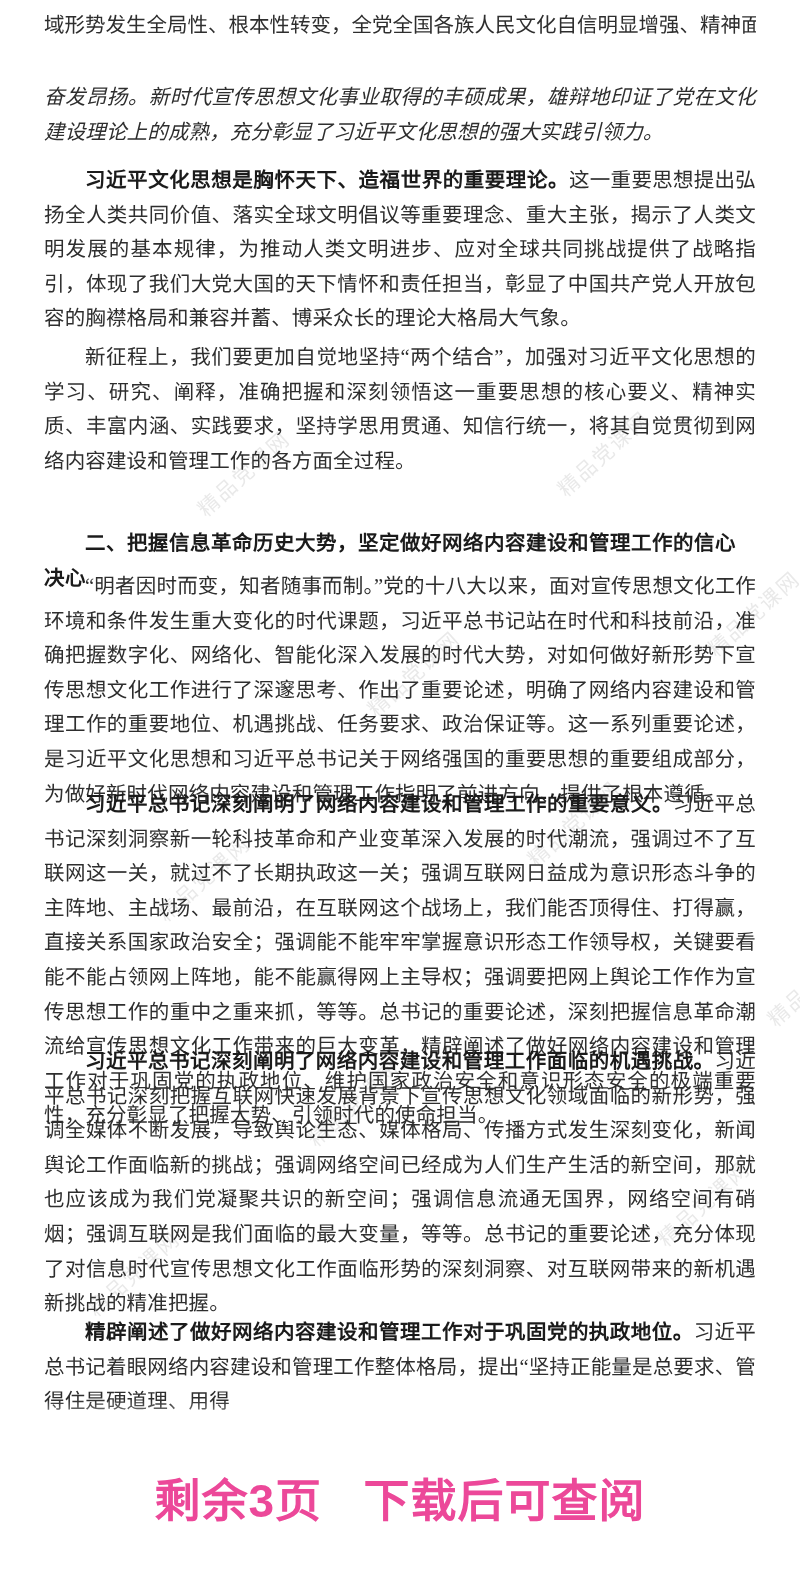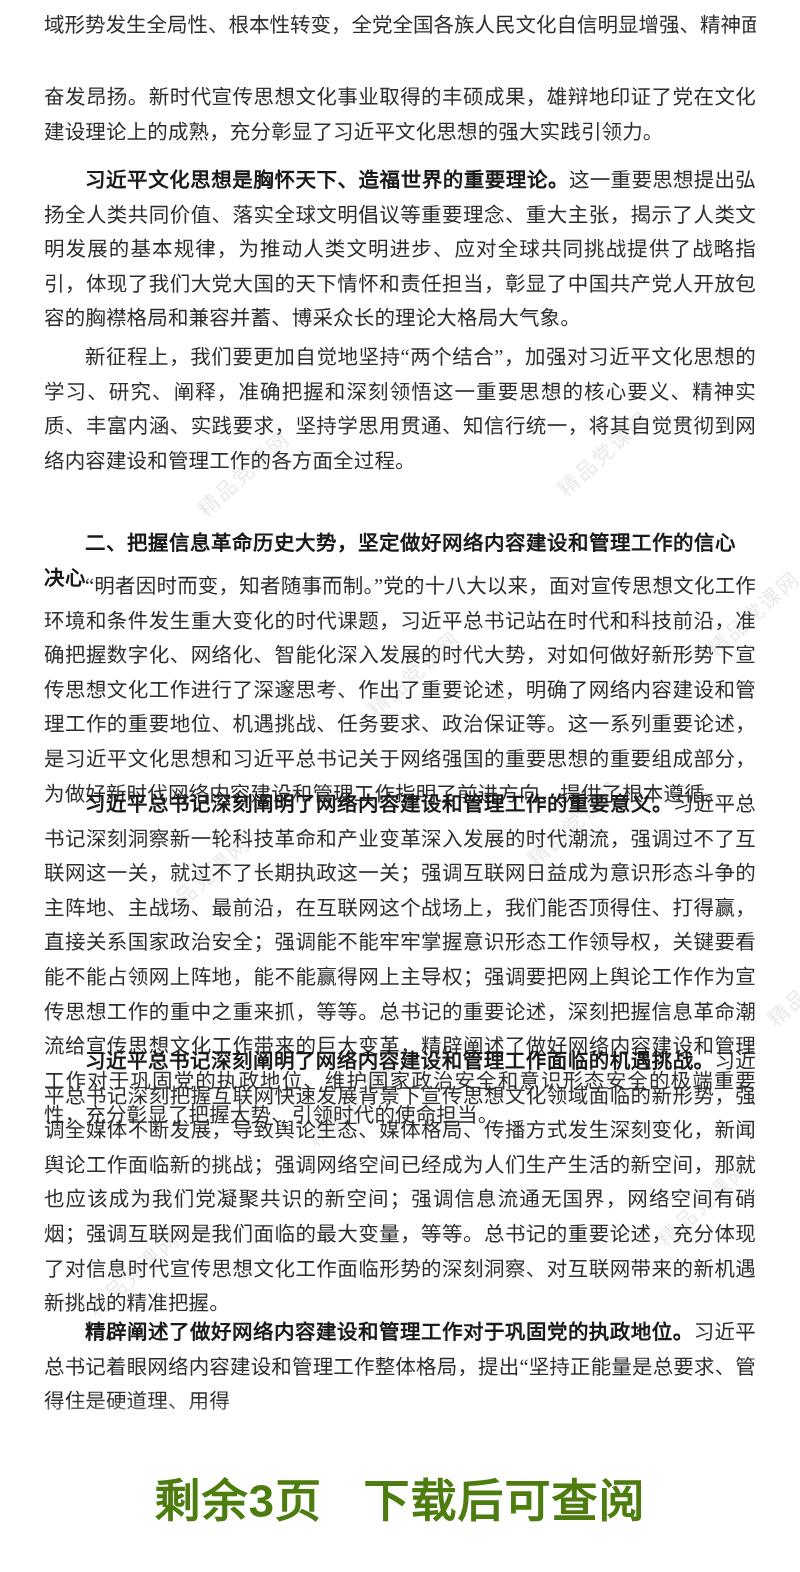--- a/index.html
+++ b/index.html
@@ -57,21 +57,21 @@
     left: 44px;
     width: 712px;
     font-size: 20.5px;
     line-height: 34.6px;
     text-align: justify;
     text-justify: inter-ideograph;
     letter-spacing: 0.15px;
     color: #2e2e2e;
   }
   .para { text-indent: 2em; }
-  .para.no-indent { text-indent: 0; }
+  .para.no-indent { text-indent: 0; font-style: italic; }
   .lead {
     font-weight: bold;
     color: #1b1b1b;
     letter-spacing: 0.4px;
   }
 
   .section-heading {
     position: absolute;
     left: 44px;
     width: 712px;
@@ -108,21 +108,21 @@
     display: flex;
     align-items: flex-start;
     justify-content: center;
     padding-top: 40px;
     box-sizing: border-box;
   }
   #paywall-text {
     font-family: "Liberation Sans", "DejaVu Sans", sans-serif;
     font-size: 46px;
     font-weight: bold;
-    color: #4d7c0f;
+    color: #ec4899;
     letter-spacing: 1px;
     white-space: pre;
     line-height: 1;
     cursor: pointer;
   }
 
   
   #fade-mask {
     position: absolute;
     left: 0;

